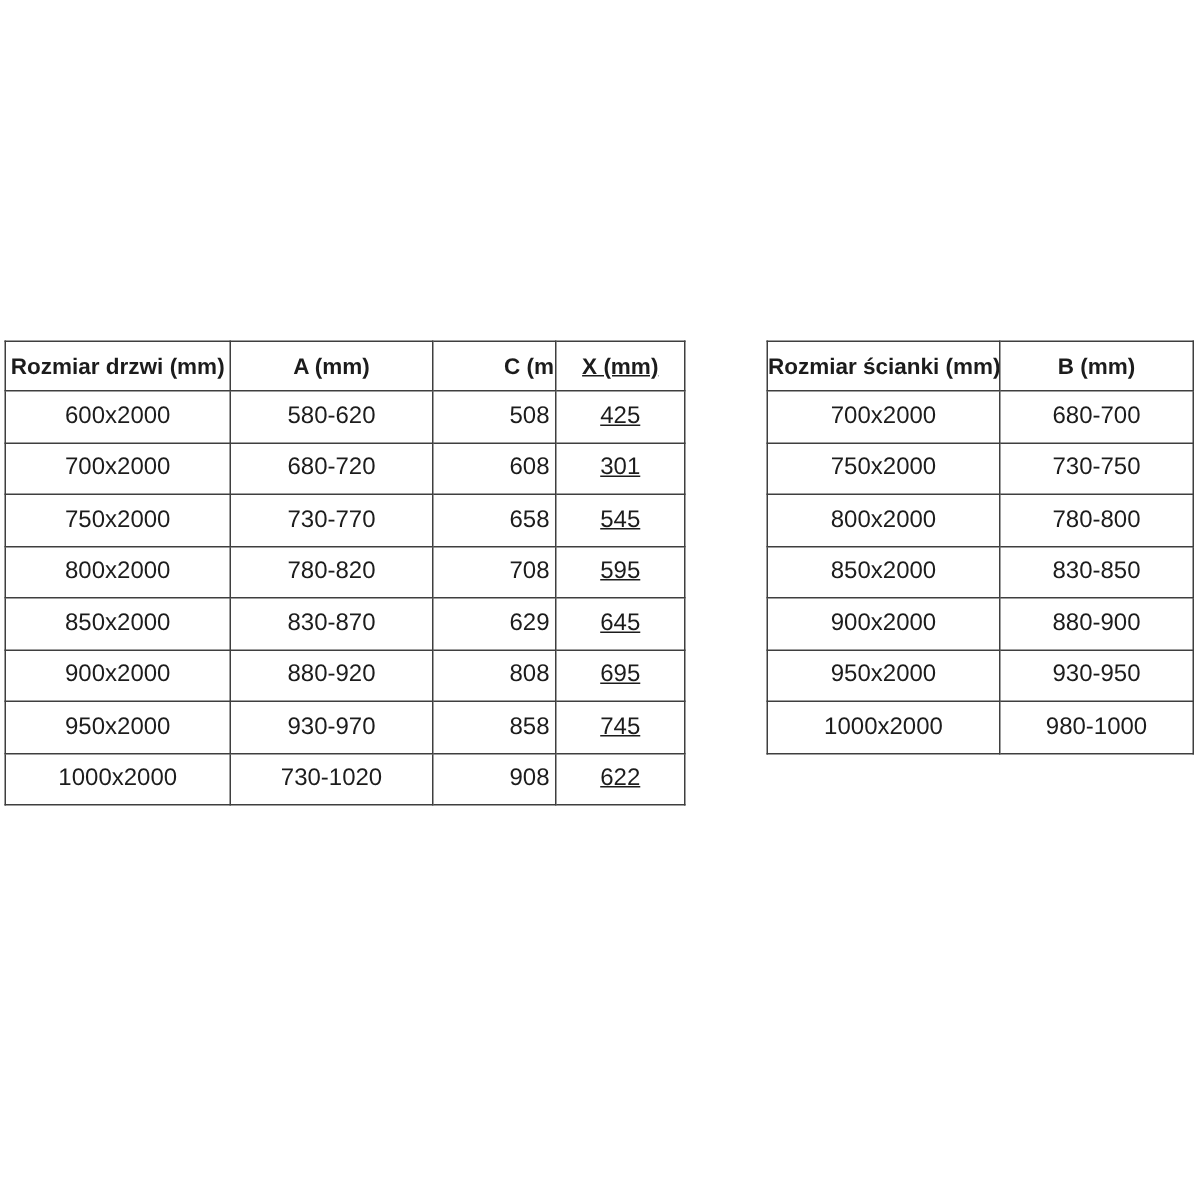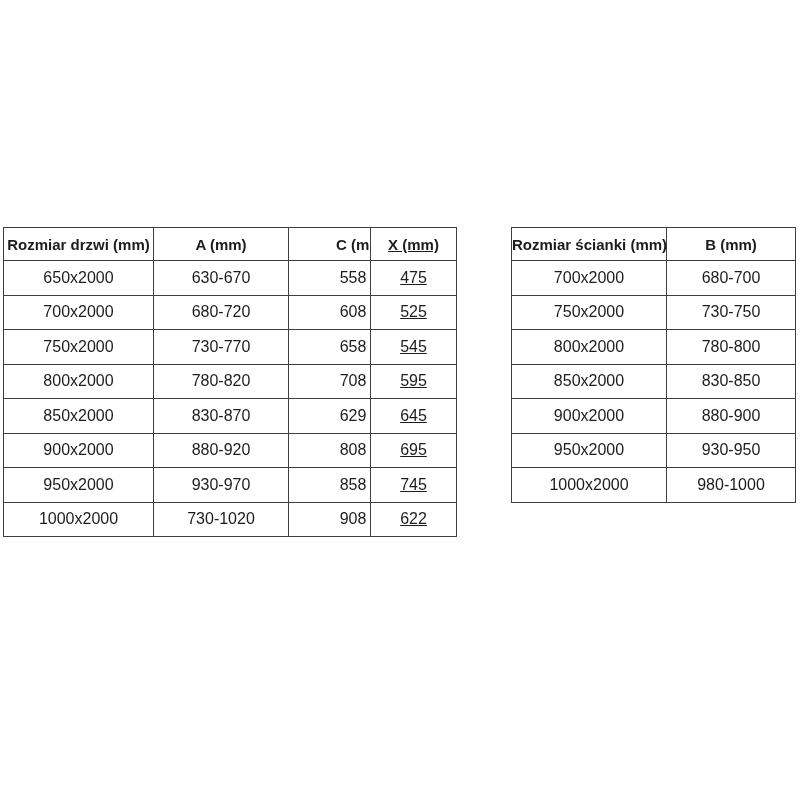--- a/index.html
+++ b/index.html
@@ -58,30 +58,30 @@
       <thead>
         <tr>
           <th>Rozmiar drzwi (mm)</th>
           <th>A (mm)</th>
           <th>C (mm)</th>
           <th>X (mm)</th>
         </tr>
       </thead>
       <tbody>
         <tr>
-          <td>650x2000</td>
-          <td>630-670</td>
-          <td>558</td>
-          <td>475</td>
+          <td>600x2000</td>
+          <td>580-620</td>
+          <td>508</td>
+          <td>425</td>
         </tr>
         <tr>
           <td>700x2000</td>
           <td>680-720</td>
           <td>608</td>
-          <td>525</td>
+          <td>301</td>
         </tr>
         <tr>
           <td>750x2000</td>
           <td>730-770</td>
           <td>658</td>
           <td>545</td>
         </tr>
         <tr>
           <td>800x2000</td>
           <td>780-820</td>

